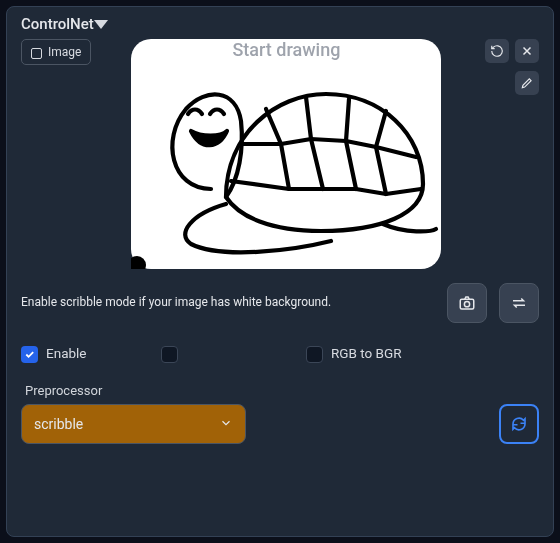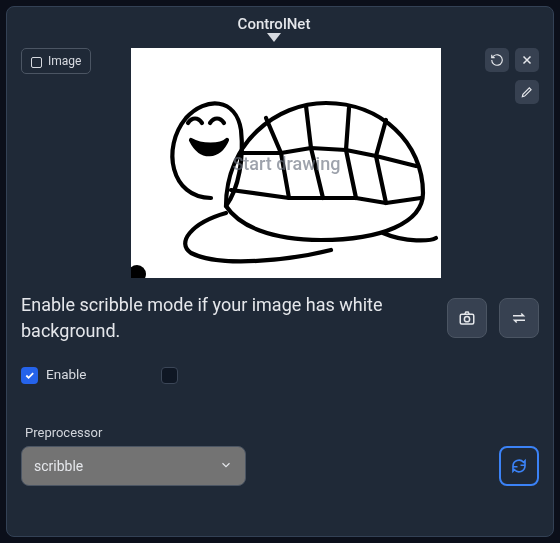--- a/index.html
+++ b/index.html
@@ -13,23 +13,22 @@
   }
   .panel {
     margin:6px;
     background:#1f2937;
     border:1px solid #334155;
     border-radius:8px;
     width:548px;
     height:531px;
   }
   .header {
-    display:flex; align-items:center; justify-content:center;
-    padding:8px 14px 6px 2px;
-    flex-direction:column;
+    display:flex; align-items:center; justify-content:flex-start;
+    padding:8px 14px 6px 14px;
   }
   .header-title {
     font-size:15px;
     color:#e5e7eb;
     font-weight:500;
   }
   .dd {
     width:0; height:0;
     border-left:7px solid transparent;
     border-right:7px solid transparent;
@@ -49,21 +48,21 @@
     flex:0 0 auto;
   }
   .img-btn .sq {
     width:11px; height:11px; border:1.5px solid #d7dae0; border-radius:2px;
   }
   .canvas-wrap {
     margin-left:40px;
     width:310px; height:230px;
     background:#fff;
     position:relative;
-    display:flex; align-items:center; justify-content:center;
+    display:flex; justify-content:center;border-radius:20px;
   }
   .canvas-wrap svg { position:absolute; top:0; left:0; width:100%; height:100%; }
   .watermark {
     position:relative;
     color:#6b7280;
     opacity:.65;
     font-size:18px;
     font-weight:500;
     user-select:none;
   }
@@ -73,21 +72,21 @@
     width:24px; height:24px;
     background:#374151;
     border-radius:5px;
     display:flex; align-items:center; justify-content:center;
     color:#e5e7eb;
     cursor:pointer;
   }
   .ticon svg { width:14px; height:14px; }
   .help {
     margin-top:14px;
-    font-size:18px;
+    font-size:12px;
     line-height:1.45;
     color:#e5e7eb;
     display:flex; align-items:center; gap:12px;
   }
   .help-text { flex:1 1 auto; }
   .help-btns { display:flex; gap:12px; flex:0 0 auto; }
   .sqbtn {
     width:40px; height:40px;
     border:1px solid #4b5563;
     background:#374151;
@@ -118,27 +117,27 @@
   .cbox.checked { background:#2563eb; }
   .cbox.unchecked { background:#0f1724; border:1px solid #3b4657; }
   .cbox svg { width:11px; height:11px; }
   .chk-label { line-height:1.25; }
   .sel-row {
     margin-top:20px;
     display:flex;
     gap:14px;
     align-items:flex-end;
   }
-  .sel-group { display:flex; flex-direction:column; gap:6px;margin-top:21px; }
+  .sel-group { display:flex; flex-direction:column; gap:6px; }
   .sel-group.pp { flex:0 0 225px; }
   .sel-group.md { flex:1 1 auto; }
   .sel-label { font-size:13px; color:#d1d5db; padding-left:4px;}
   .select {
     border:1px solid #4b5563;
-    background:#737373;
+    background:#a16207;
     border-radius:8px;
     height:40px;
     display:flex; align-items:center; justify-content:flex-end;
     padding:0 12px;
     font-size:14px;
     color:#e5e7eb;
     cursor:pointer;
     overflow:hidden;
   }
   .select span:first-child {
@@ -257,20 +256,24 @@
         <div class="cbox checked">
           <svg viewBox="0 0 24 24" fill="none" stroke="#fff" stroke-width="4">
               <path d="M5 12l5 5L20 7"></path>
             </svg>
         </div>
         <div class="chk-label">Enable</div>
       </div>
       <div class="chk col2">
         <div class="cbox unchecked"></div>
       </div>
+      <div class="chk col3">
+        <div class="cbox unchecked"></div>
+        <div class="chk-label">RGB to BGR</div>
+      </div>
     </div>
 
     <div class="sel-row">
       <div class="sel-group pp">
         <div class="sel-label">Preprocessor</div>
         <div class="select">
           <span>scribble</span>
           <span class="chev">
             <svg viewBox="0 0 24 24" fill="none" stroke="currentColor" stroke-width="2">
                 <path d="M6 9l6 6 6-6"></path>

